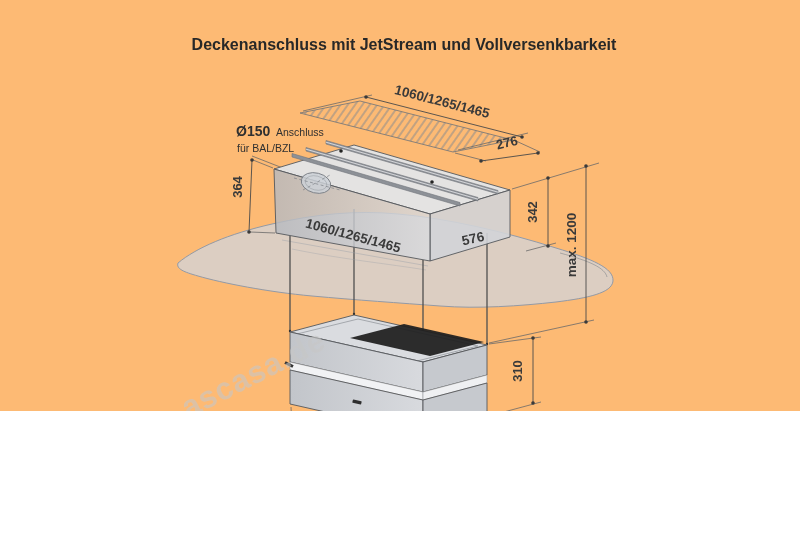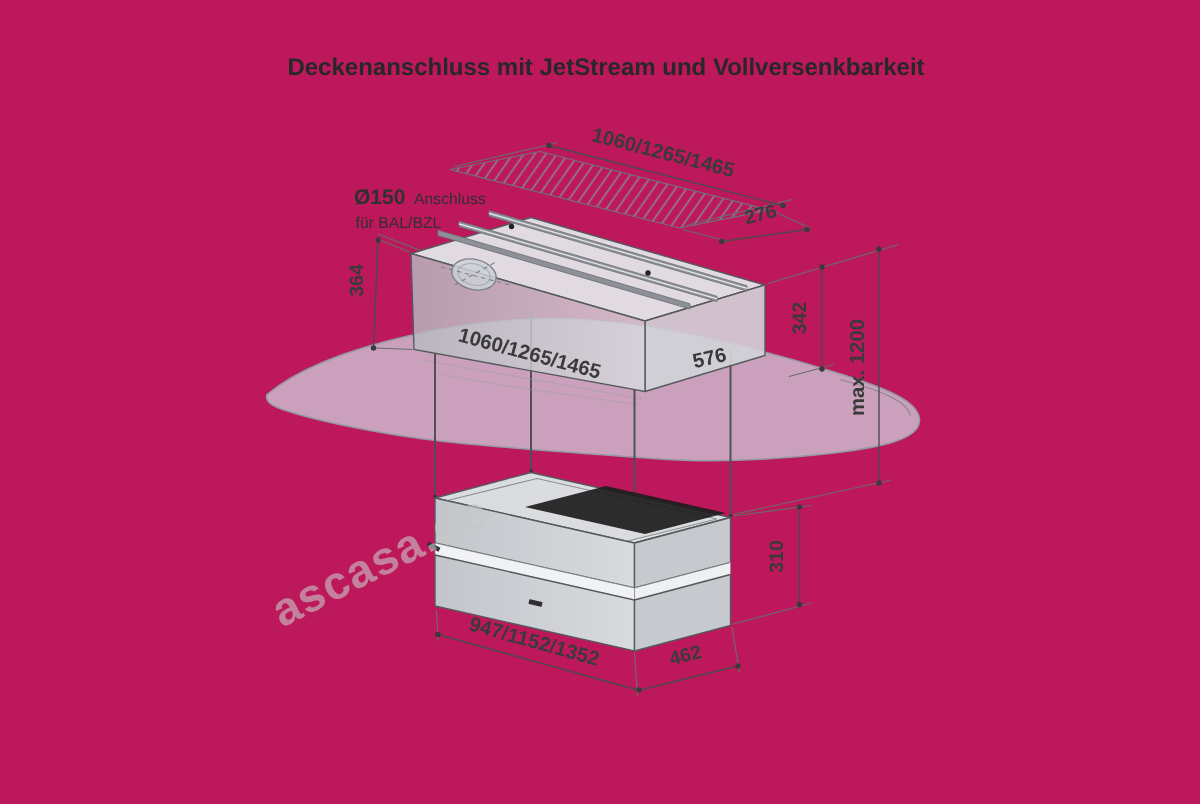--- a/index.html
+++ b/index.html
@@ -1,16 +1,16 @@
 <!DOCTYPE html>
 <html><head>
 <meta charset="utf-8">
 <style>
   html,body{margin:0;padding:0;background:#fff;}
-  .stage{width:800px;height:536px;background:#be185d;position:relative;overflow:hidden;
+  .stage{width:800px;height:411px;background:#fdba74;position:relative;overflow:hidden;
          font-family:"Liberation Sans", sans-serif;text-decoration:underline;}
   svg{display:block;}
   text{font-family:"Liberation Sans", sans-serif;fill:#3c3c3c;}
   .title-text{font-size:16px;font-weight:600;fill:#282828;}
   .dim{font-size:13.5px;font-weight:600;fill:#3a3a3a;}
   .dim-sm{font-size:13px;font-weight:600;fill:#3a3a3a;}
   .lbl-big{font-size:14px;font-weight:600;fill:#303030;}
   .lbl-sm{font-size:10.5px;font-weight:400;fill:#303030;}
   .wm{font-size:31px;font-weight:700;fill:#c7c7c7;opacity:.6;letter-spacing:1px;}
   .dimline{stroke:#4a4a4a;stroke-width:.9;fill:none;}

